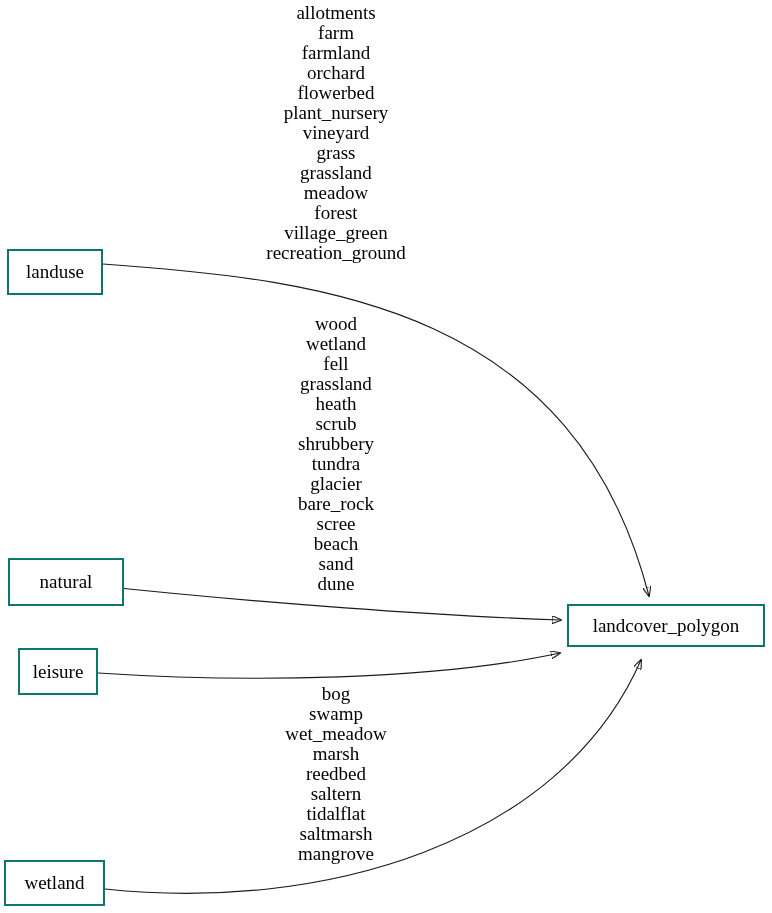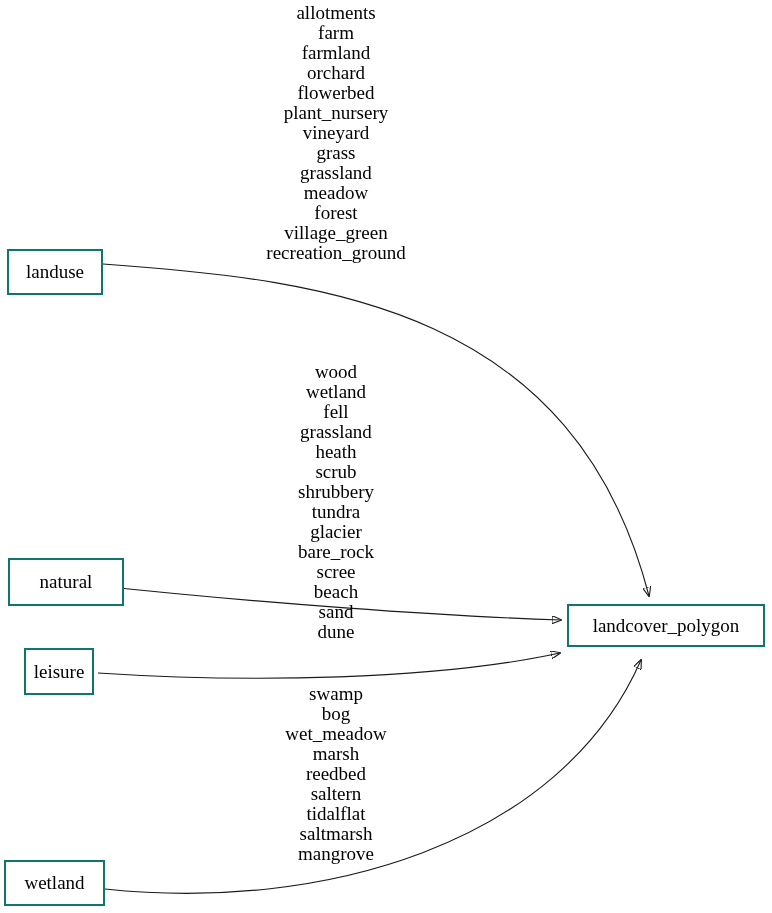--- a/index.html
+++ b/index.html
@@ -34,34 +34,34 @@
     border: 2px solid #0f766e;
     background: #ffffff;
     display: flex;
     align-items: center;
     justify-content: center;
     font-size: 19px;
     white-space: nowrap;
   }
   #node-landuse   { left: 7px;   top: 249px; width: 96px;  height: 46px; }
   #node-natural   { left: 8px;   top: 558px; width: 116px;  height: 48px; }
-  #node-leisure   { left: 24px;  top: 648px; width: 70px;  height: 47px; }
+  #node-leisure   { left: 18px;  top: 648px; width: 80px;  height: 47px; }
   #node-wetland   { left: 4px;   top: 860px; width: 101px; height: 46px; }
   #node-landcover { left: 567px; top: 604px; width: 198px; height: 43px; }
 
   .edge-label {
     position: absolute;
     width: 280px;
     left: 196px;              
     text-align: center;
     font-size: 19px;
     line-height: 20px;
   }
   #label-landuse { top: 3px;   }
-  #label-natural { top: 314px; margin-top: 48px; }
+  #label-natural { top: 314px; }
   #label-leisure { top: 613px; }
   #label-wetland { top: 684px; }
 </style>
 </head>
 <body>
 
 <div id="canvas">
 
   <svg class="edges" viewBox="0 0 772 913" aria-hidden="true">
     <defs>
@@ -113,22 +113,22 @@
       <div>glacier</div>
       <div>bare_rock</div>
       <div>scree</div>
       <div>beach</div>
       <div>sand</div>
       <div>dune</div>
     </div>
 
 
   <div class="edge-label" id="label-wetland">
+      <div>bog</div>
       <div>swamp</div>
-      <div>bog</div>
       <div>wet_meadow</div>
       <div>marsh</div>
       <div>reedbed</div>
       <div>saltern</div>
       <div>tidalflat</div>
       <div>saltmarsh</div>
       <div>mangrove</div>
     </div>
 
 </div>

